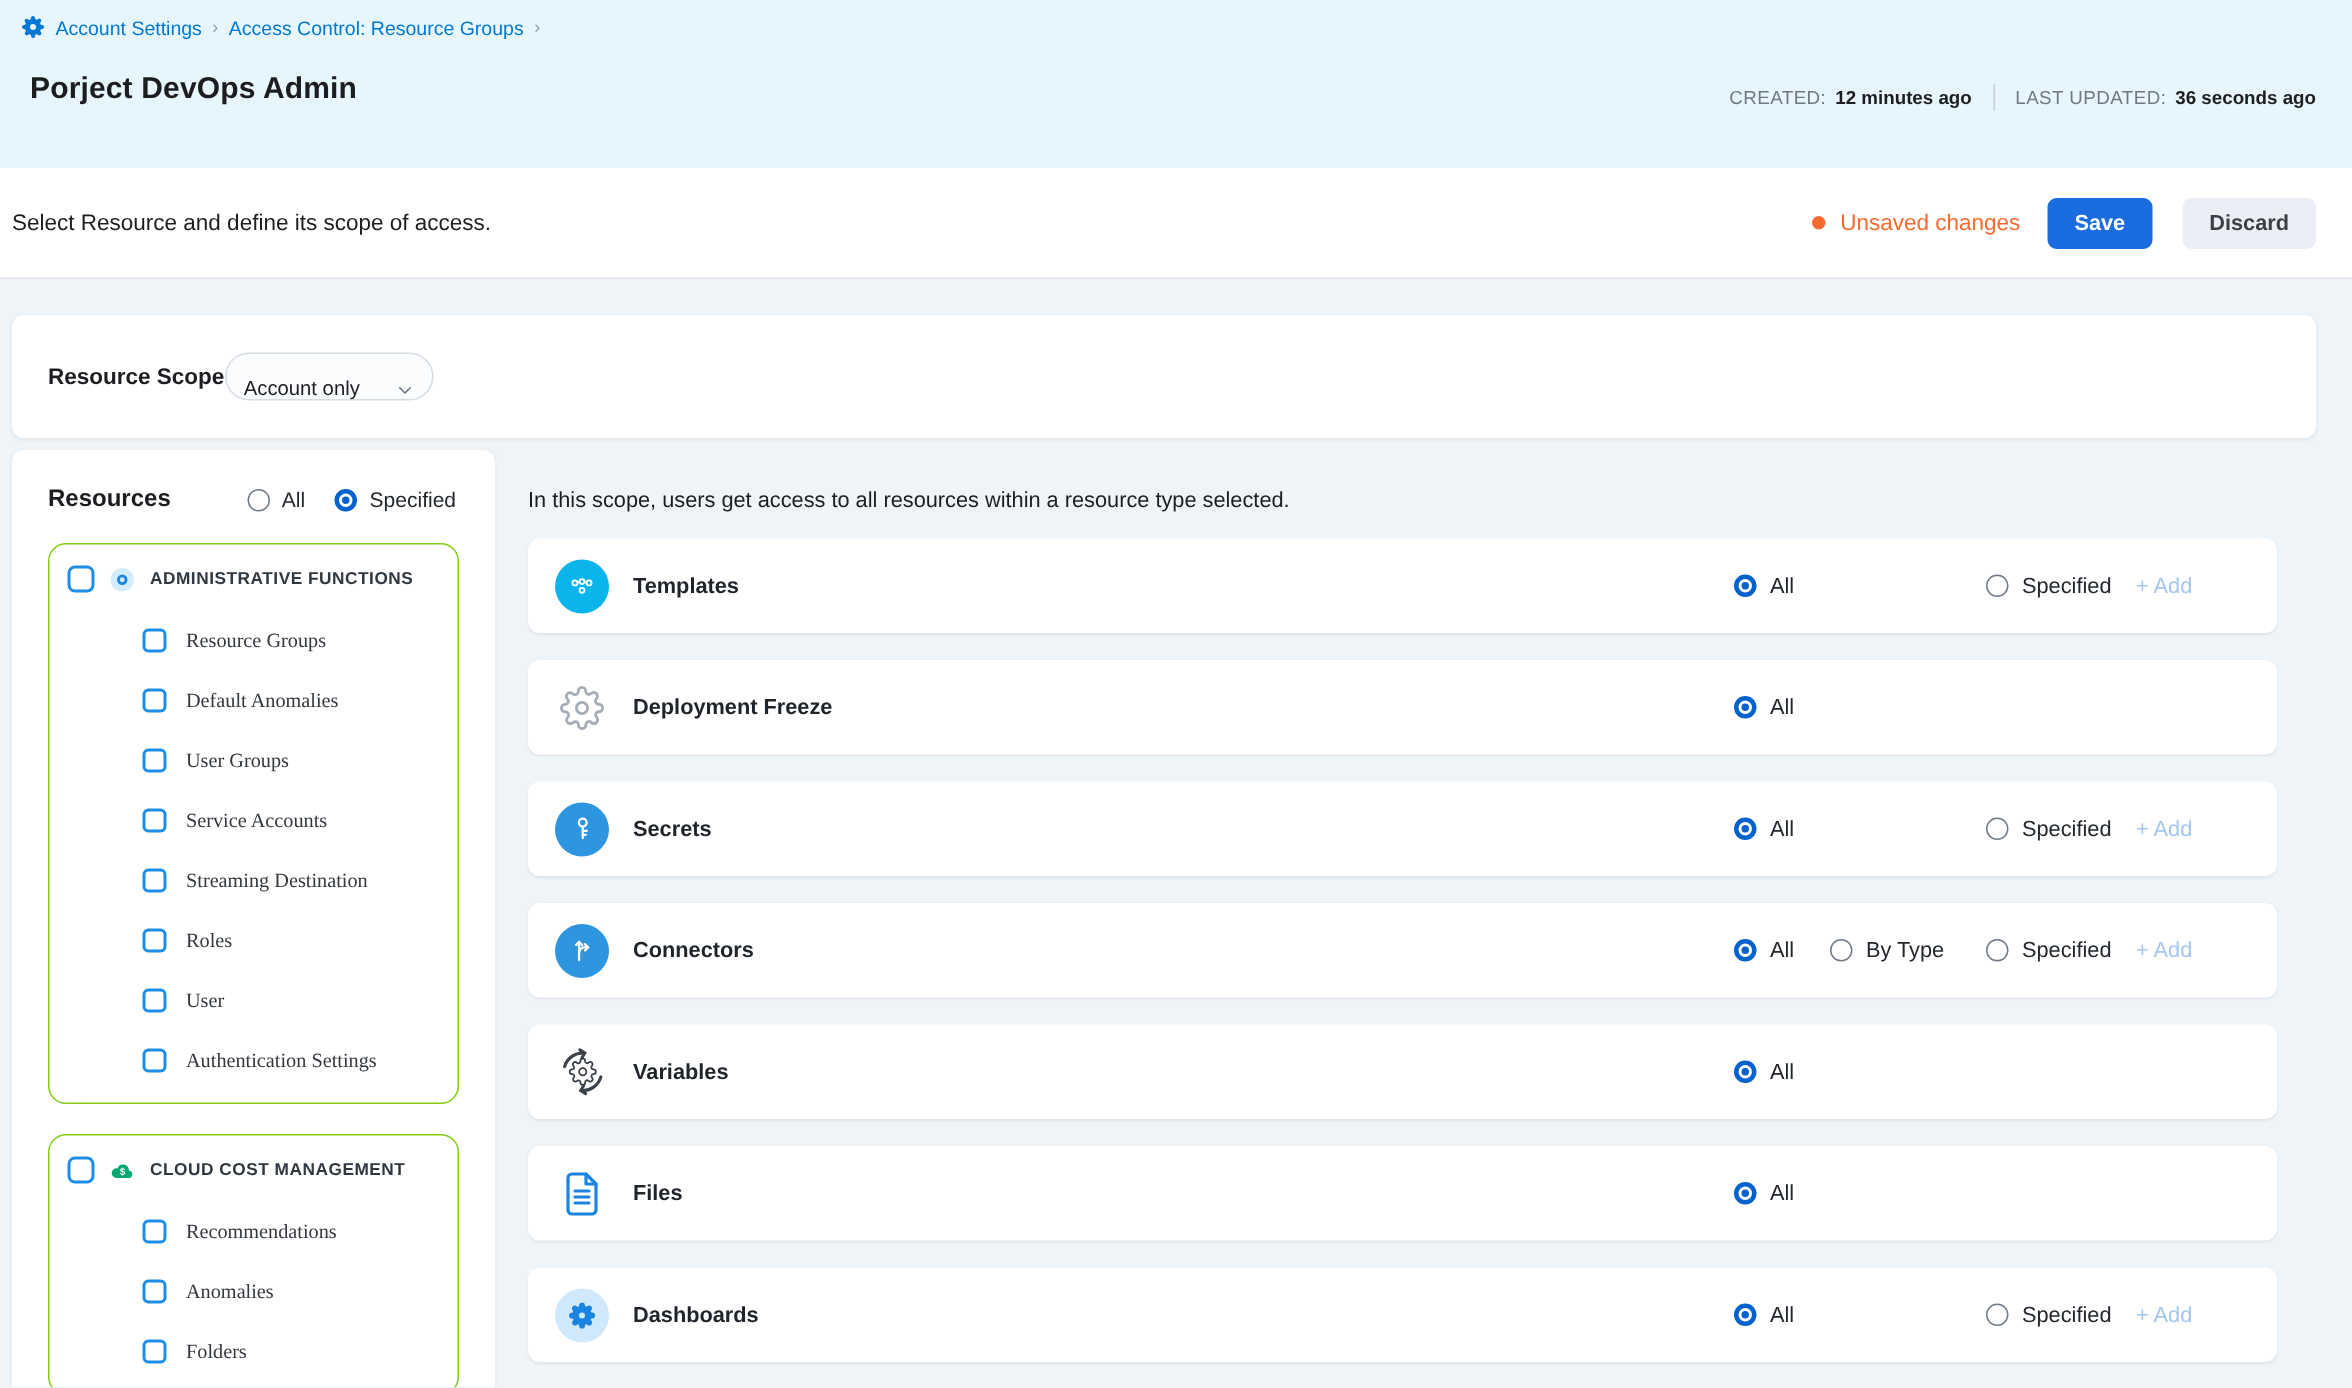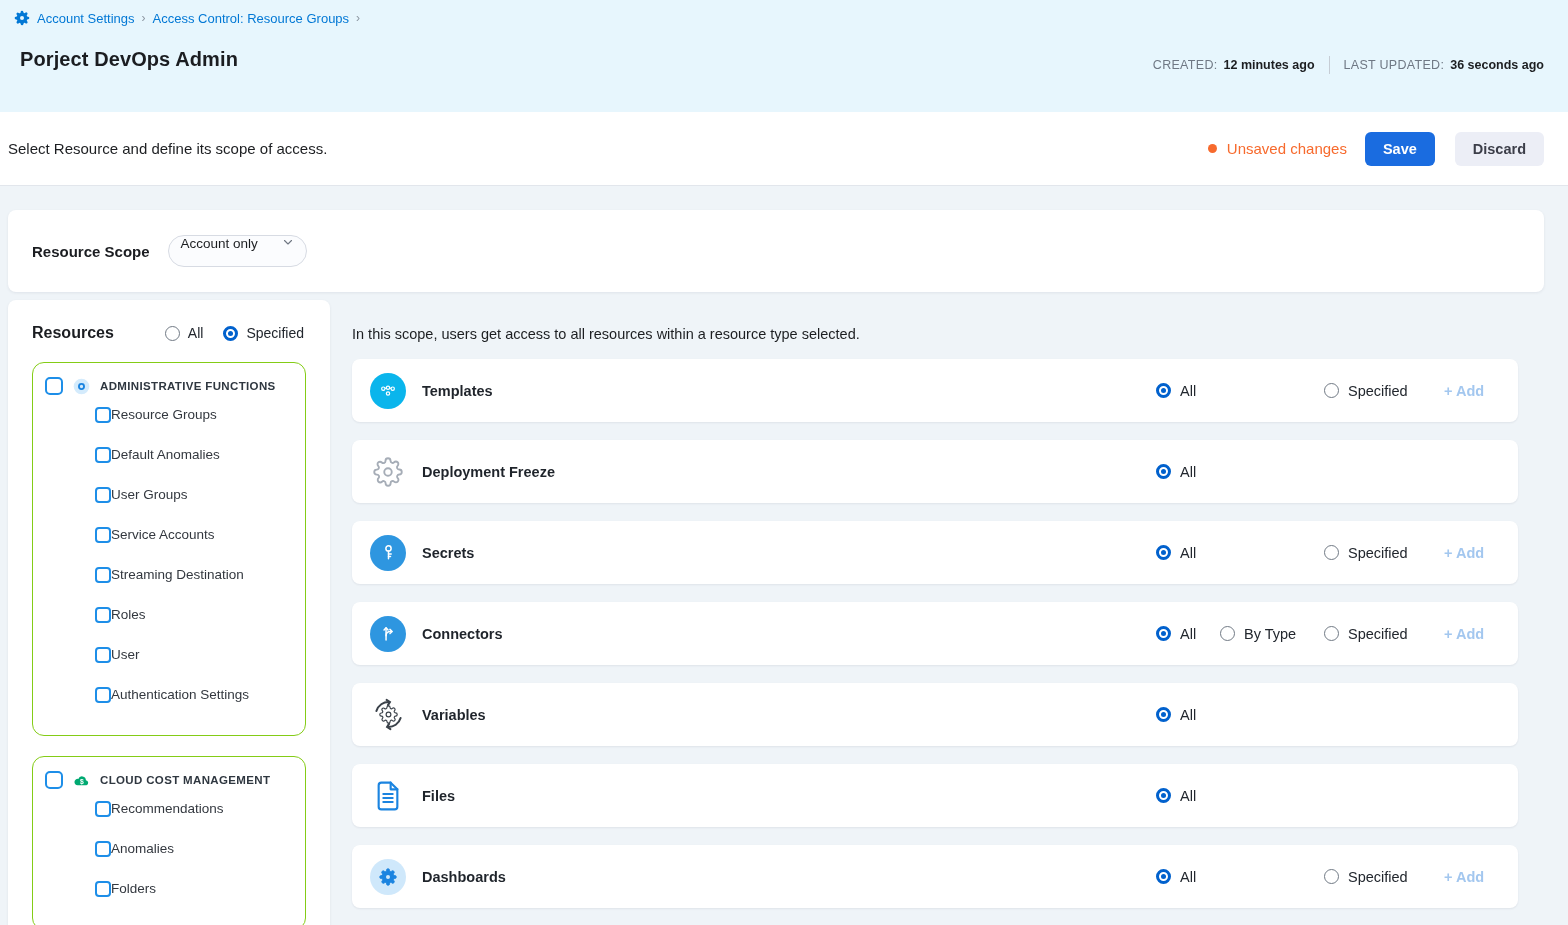--- a/index.html
+++ b/index.html
@@ -24,22 +24,22 @@
   .toolbar-right { margin-left:auto; display:flex; align-items:center; gap:18px; }
   .unsaved { display:flex; align-items:center; gap:10px; color:#f76a2d; font-size:15px; }
   .unsaved-dot { width:9px; height:9px; border-radius:50%; background:#f76a2d; }
   .btn { border:none; height:34px; border-radius:6px; font-size:14.5px; font-weight:700; padding:0 18px; cursor:pointer; font-family:inherit; }
   .btn-save { background:#1a6ce0; color:#fff; }
   .btn-discard { background:#eceef6; color:#3c3e49; margin-left:2px; }
 
   
   .scope-card { margin:24px 24px 0 8px; height:82px; background:#fff; border-radius:8px;
                 box-shadow:0 1px 3px rgba(40,41,61,.08); display:flex; align-items:center; padding:0 24px; }
-  .scope-label { font-size:15px; font-weight:700; color:#1b1d21; margin-right:18px; }
-  .scope-select { display:inline-flex; align-items:flex-start; gap:24px; height:32px; padding:0 12px;
+  .scope-label { font-size:15px; font-weight:700; color:#1b1d21; }
+  .scope-select { display:inline-flex; align-items:flex-end; gap:24px; height:32px; padding:0 12px;
                   border:1px solid #d7dbe3; border-radius:16px; background:#fbfcfe; font-size:13.5px; color:#1c1e21; cursor:pointer; }
   .chev { display:inline-flex; width:12px; height:12px; color:#6f7682; }
 
   
   .content { display:flex; margin-top:8px; height:625px; padding-left:8px; }
 
   
   .left-panel { width:322px; background:#fff; border-radius:8px 8px 0 0; box-shadow:0 1px 3px rgba(40,41,61,.08);
                 padding-top:24px; overflow:hidden; flex:none; }
   .panel-head { display:flex; align-items:center; padding:0 26px 0 24px; }
@@ -48,37 +48,37 @@
   .radio-opt { display:flex; align-items:center; gap:8px; font-size:14px; color:#22272e; cursor:pointer; }
   .radio { width:15px; height:15px; border-radius:50%; border:1.5px solid #717a85; background:#fff; position:relative; flex:none; }
   .radio.sel { border:3px solid #0161cd; }
   .radio.sel::after { content:""; position:absolute; left:50%; top:50%; width:5px; height:5px; margin:-2.5px 0 0 -2.5px;
                       border-radius:50%; background:#0161cd; }
   .group-card { margin:20px 24px 0 24px; border:1px solid #84cc16; border-radius:12px; padding-bottom:8px; }
   .group-head { display:flex; align-items:center; gap:10px; padding:14px 12px 12px 12px; cursor:pointer; }
   .cbx { width:18px; height:18px; border:2px solid #1d8ee8; border-radius:5px; background:#fff; flex:none; }
   .group-icon { display:inline-flex; width:17px; height:17px; }
   .group-name { font-size:11.5px; font-weight:700; color:#2f3740; letter-spacing:.35px; }
-  .group-item { display:flex; align-items:flex-start; height:40px; padding-left:62px; cursor:pointer; }
+  .group-item { display:flex; align-items:center; gap:13px; height:40px; padding-left:62px; cursor:pointer;font-family:Liberation Serif, serif; }
   .group-item .cbx { width:16px; height:16px; border-radius:4px; }
   .item-label { font-size:13.5px; color:#33383f; }
 
   
   .main-col { margin-left:22px; width:1166px; padding-top:26px; }
   .scope-info { font-size:14.5px; color:#1c1e21; margin-bottom:17px; }
   .res-row { position:relative; height:63px; background:#fff; border-radius:8px; box-shadow:0 1px 2px rgba(40,41,61,.08);
              margin-bottom:18px; display:flex; align-items:center; padding-left:18px; }
   .res-icon { width:36px; height:36px; display:flex; align-items:center; justify-content:center; flex:none; }
   .res-icon .circle { width:36px; height:36px; border-radius:50%; display:flex; align-items:center; justify-content:center; }
   .res-name { font-size:14.5px; font-weight:700; color:#1f242b; margin-left:16px; }
   .row-opts { position:absolute; right:0; top:0; height:100%; width:370px; }
   .opt-slot { position:absolute; top:50%; transform:translateY(-50%); display:flex; align-items:center; gap:9px;
               font-size:14.5px; color:#22272e; cursor:pointer; white-space:nowrap; }
   .s-all { left:8px; } .s-bytype { left:72px; } .s-specified { left:176px; }
-  .add-link { position:absolute; left:296px; top:50%; transform:translateY(-50%); color:#a3c7ef; font-weight:700;
+  .add-link { position:absolute; left:276px; top:50%; transform:translateY(-50%); color:#a3c7ef; font-weight:400;
               font-size:14.5px; cursor:pointer; white-space:nowrap; }
 </style>
 </head>
 <body>
 
 <div class="page-header">
   <div class="breadcrumb" id="breadcrumb">
     <span class="bc-gear" id="bc-gear">
         <svg width="16" height="16" viewBox="0 0 24 24" xmlns="http://www.w3.org/2000/svg">
           <path d="M19.4 15a1.65 1.65 0 0 0 .33 1.82l.06.06a2 2 0 1 1-2.83 2.83l-.06-.06a1.65 1.65 0 0 0-1.82-.33 1.65 1.65 0 0 0-1 1.51V21a2 2 0 1 1-4 0v-.09a1.65 1.65 0 0 0-1-1.51 1.65 1.65 0 0 0-1.82.33l-.06.06a2 2 0 1 1-2.83-2.83l.06-.06a1.65 1.65 0 0 0 .33-1.82 1.65 1.65 0 0 0-1.51-1H3a2 2 0 1 1 0-4h.09a1.65 1.65 0 0 0 1.51-1 1.65 1.65 0 0 0-.33-1.82l-.06-.06a2 2 0 1 1 2.83-2.83l.06.06a1.65 1.65 0 0 0 1.82.33H9a1.65 1.65 0 0 0 1-1.51V3a2 2 0 1 1 4 0v.09a1.65 1.65 0 0 0 1 1.51 1.65 1.65 0 0 0 1.82-.33l.06-.06a2 2 0 1 1 2.83 2.83l-.06.06a1.65 1.65 0 0 0-.33 1.82V9a1.65 1.65 0 0 0 1.51 1H21a2 2 0 1 1 0 4h-.09a1.65 1.65 0 0 0-1.51 1z" fill="#0278d5"></path>

